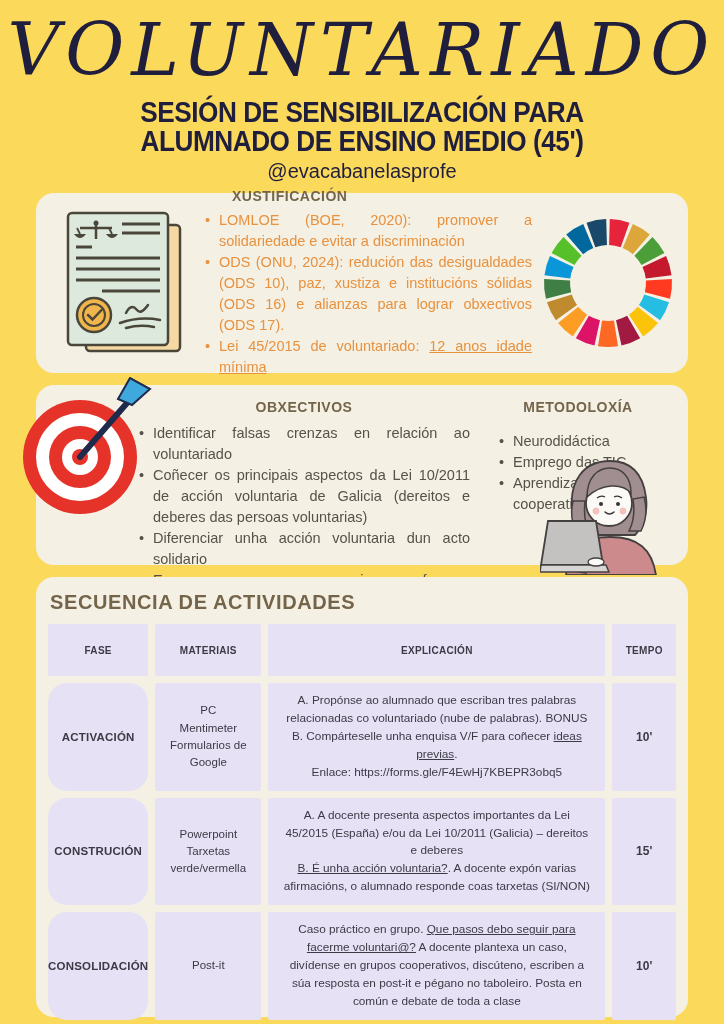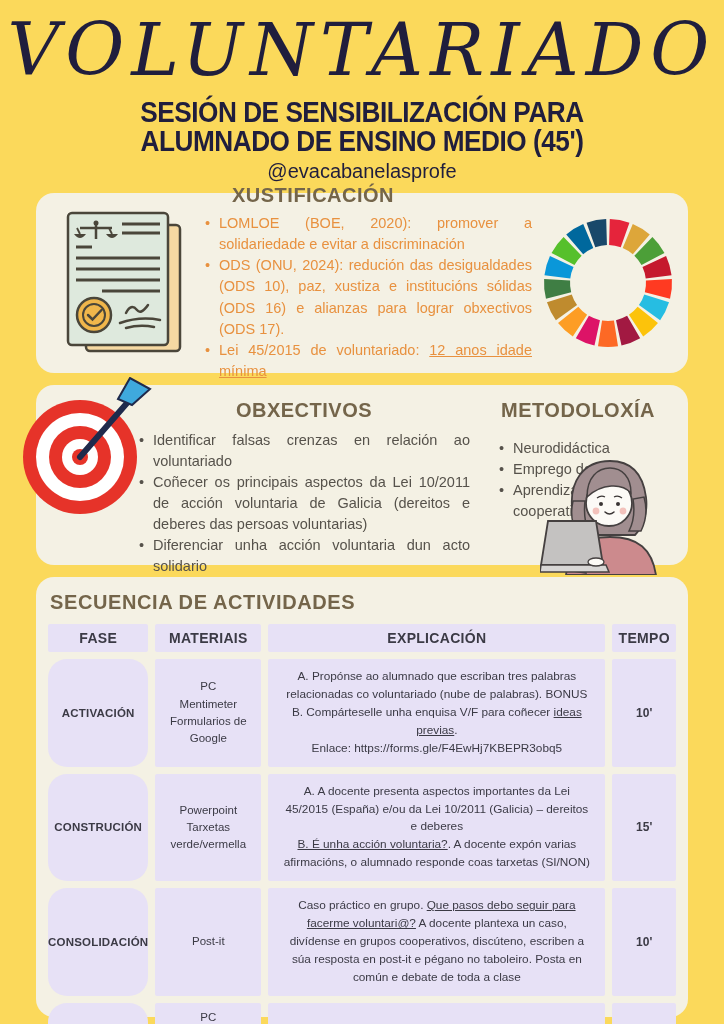--- a/index.html
+++ b/index.html
@@ -41,21 +41,21 @@
   .handle{font-size:20px;color:var(--navy);margin-top:10px;font-weight:400;}
   
   .card{
     position:relative;
     margin:0 36px;
     background:var(--card-bg);
     border-radius:18px;
   }
   .card h2{
     color:var(--heading-brown);
-    font-size:20px;letter-spacing:0.5px;font-weight:bold;
+    font-size:14px;letter-spacing:0.5px;font-weight:bold;
   }
   .card-x{margin-top:10px;height:180px;display:flex;align-items:center;padding:12px 14px 12px 16px;}
   .doc-icon{flex:0 0 140px;display:flex;justify-content:center;}
   .x-mid{flex:1;padding:0 10px 0 12px;}
   .x-mid h2{margin:0 0 6px 28px;}
   ul.bullets{list-style:none;}
   ul.bullets li{
     position:relative;padding-left:15px;
     font-size:14.5px;line-height:1.45;
     text-align:justify;
@@ -84,21 +84,21 @@
     grid-template-columns:97fr 110fr 350fr 66fr;
     gap:7px;
   }
   .cell{
     background:var(--cell-bg);
     color:var(--table-text);
     border-radius:2px;
     display:flex;align-items:center;justify-content:center;
     text-align:center;
   }
-  .cell.head{height:28px;font-size:14px;font-weight:bold;letter-spacing:0.3px;}
+  .cell.head{height:52px;font-size:10px;font-weight:bold;letter-spacing:0.3px;}
   .cell.fase{font-size:11.5px;font-weight:600;letter-spacing:0.2px;border-radius:19px;}
   .cell.mat{font-size:11.5px;line-height:1.5;padding:6px 4px;}
   .cell.expl{
     display:block;text-align:center;
     font-size:11.8px;line-height:1.52;
     padding:9px 13px;
   }
   .cell.tempo{font-size:12px;font-weight:600;}
   .u{text-decoration:underline;}
   svg{display:block;}

